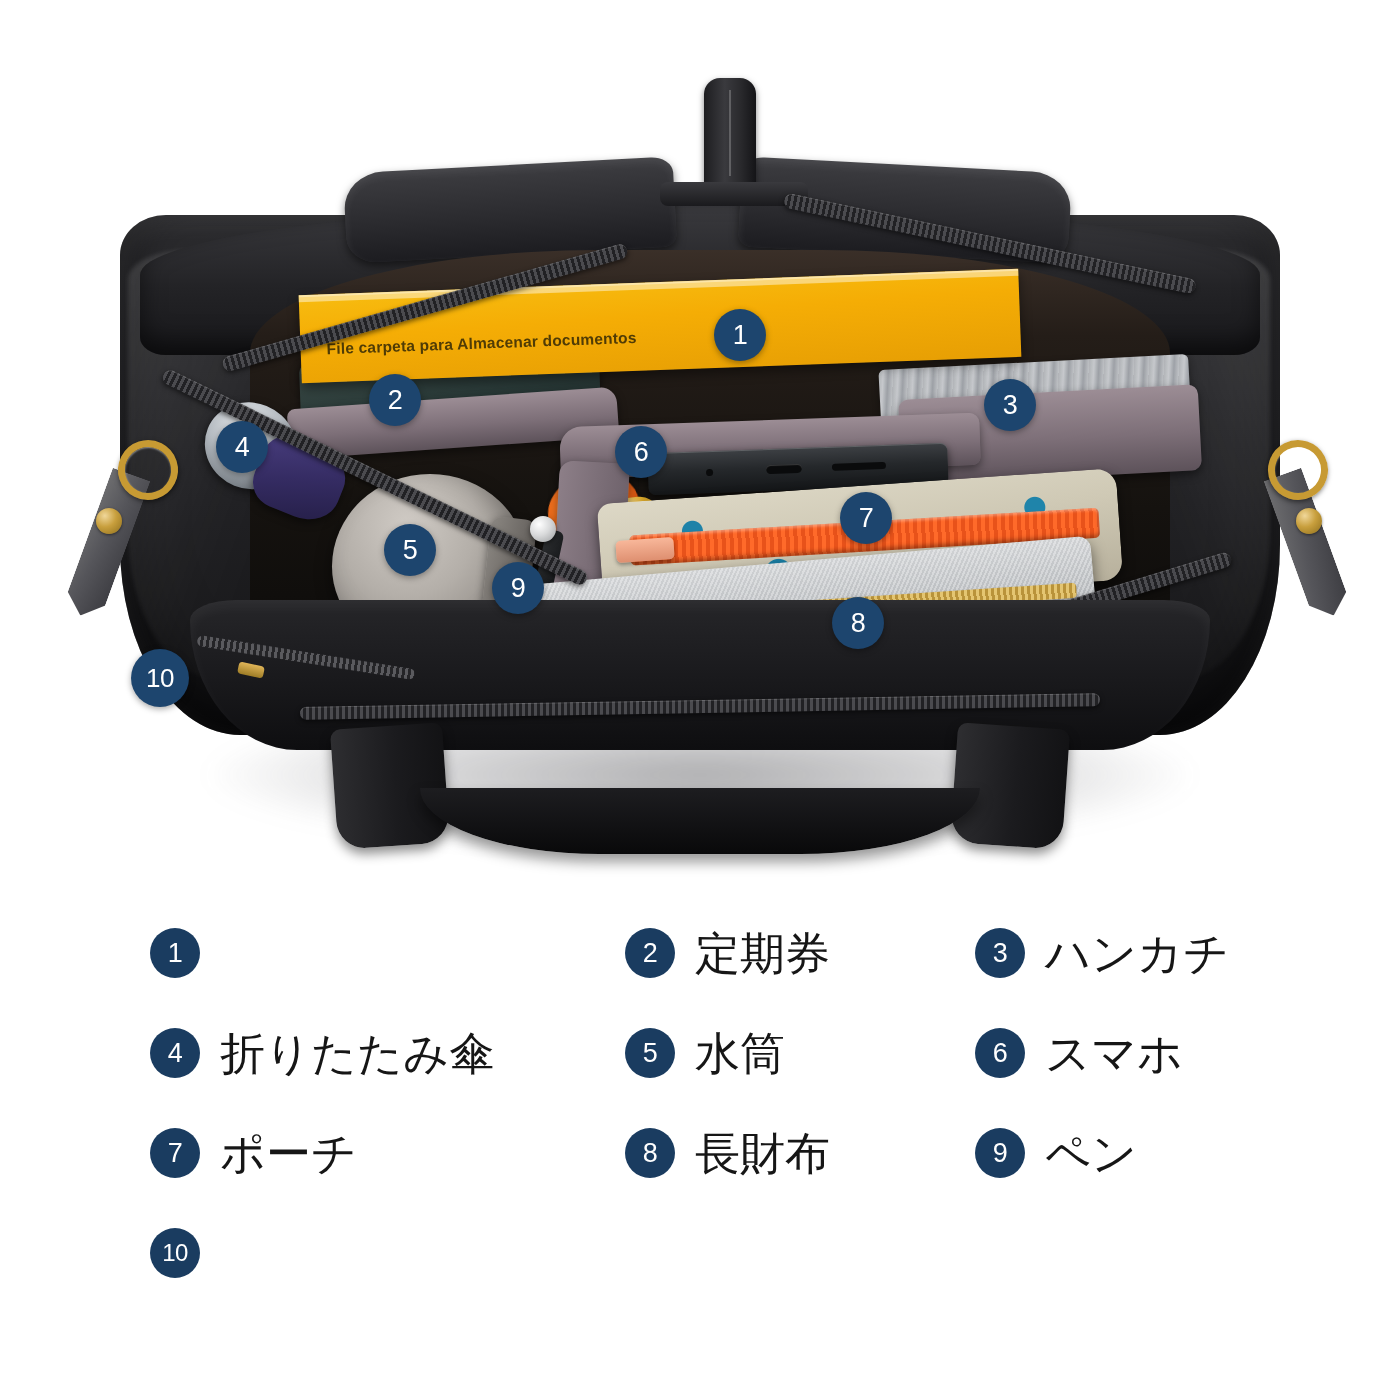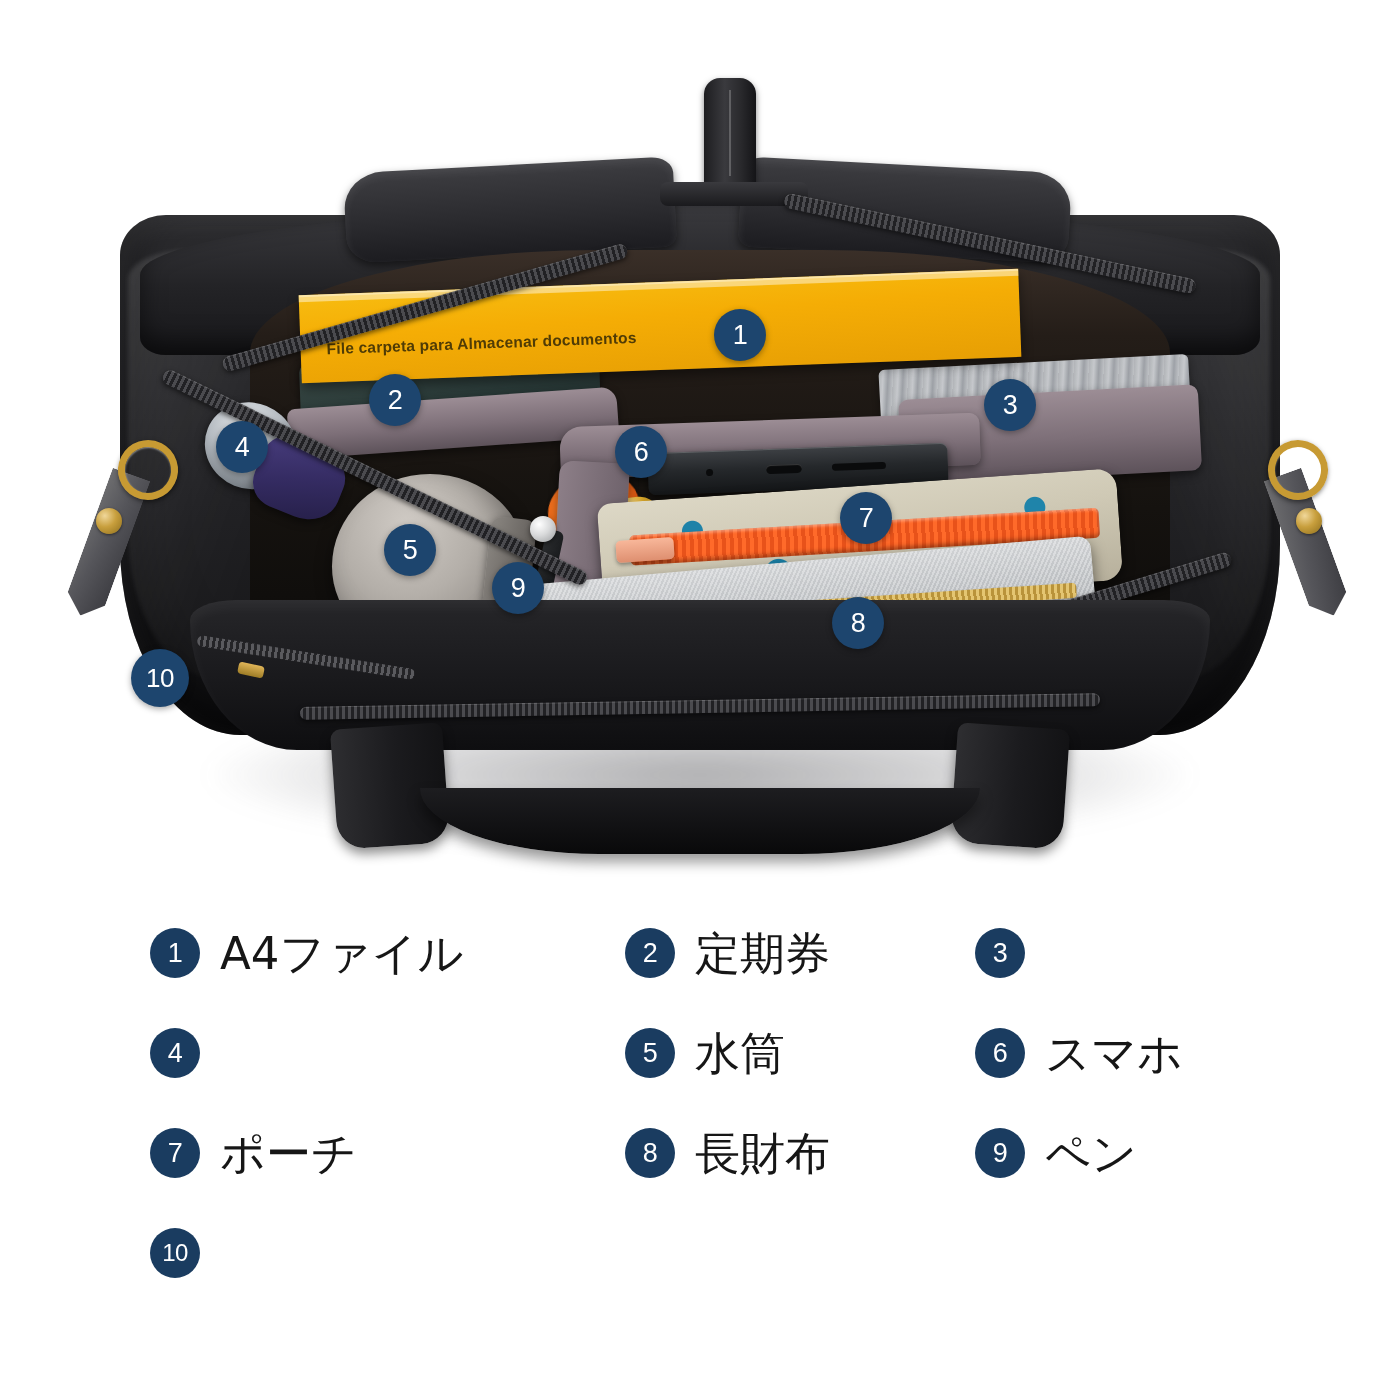--- a/index.html
+++ b/index.html
@@ -436,31 +436,32 @@
         <div class="cbadge" style="left: 840px; top: 492px; background: rgb(29, 69, 110);">7</div>
         <div class="cbadge" style="left: 832px; top: 597px; background: rgb(29, 69, 110);">8</div>
         <div class="cbadge" style="left: 492px; top: 562px; background: rgb(29, 69, 110);">9</div>
         <div class="cbadge wide" style="left: 131px; top: 649px; background: rgb(29, 69, 110);">10</div>
       </div>
   </div>
 
   <div class="legend" id="legend-layer">
       <div class="lrow" style="left: 150px; top: 28px;">
         <div class="lbadge" style="background: rgb(26, 60, 96);">1</div>
-        <div class="llabel">A4ファイル</div>
       </div>
       <div class="lrow" style="left: 625px; top: 28px;">
         <div class="lbadge" style="background: rgb(26, 60, 96);">2</div>
         <div class="llabel">定期券</div>
       </div>
       <div class="lrow" style="left: 975px; top: 28px;">
         <div class="lbadge" style="background: rgb(26, 60, 96);">3</div>
+        <div class="llabel">ハンカチ</div>
       </div>
       <div class="lrow" style="left: 150px; top: 128px;">
         <div class="lbadge" style="background: rgb(26, 60, 96);">4</div>
+        <div class="llabel">折りたたみ傘</div>
       </div>
       <div class="lrow" style="left: 625px; top: 128px;">
         <div class="lbadge" style="background: rgb(26, 60, 96);">5</div>
         <div class="llabel">水筒</div>
       </div>
       <div class="lrow" style="left: 975px; top: 128px;">
         <div class="lbadge" style="background: rgb(26, 60, 96);">6</div>
         <div class="llabel">スマホ</div>
       </div>
       <div class="lrow" style="left: 150px; top: 228px;">

